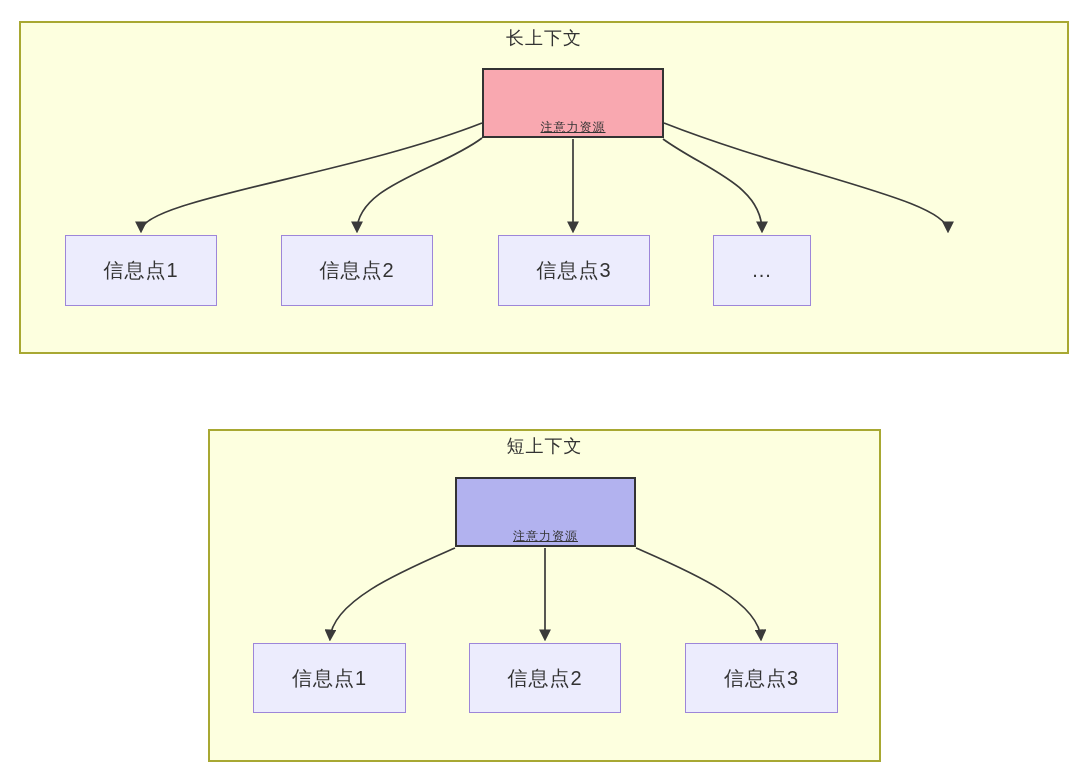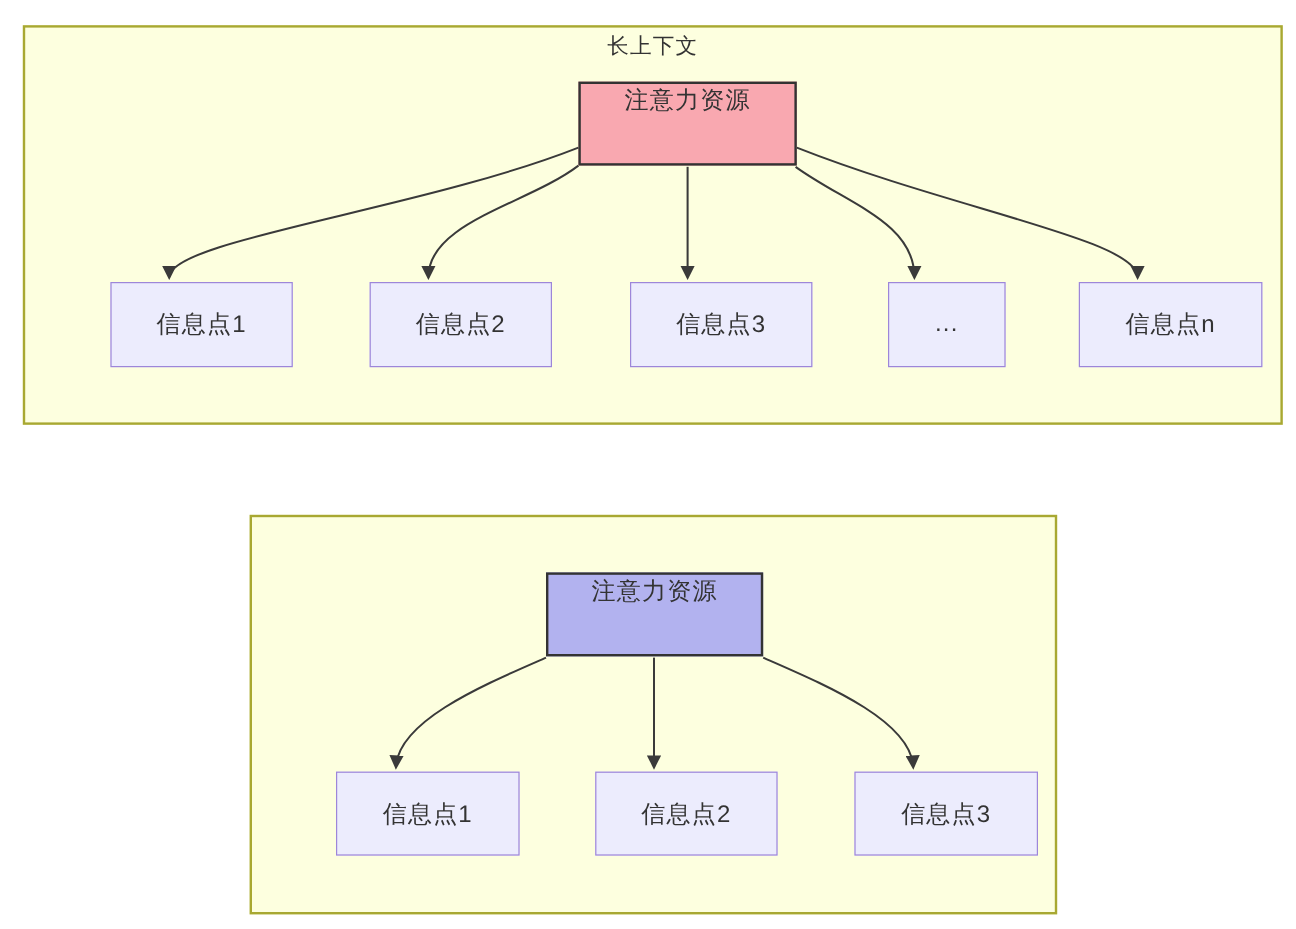--- a/index.html
+++ b/index.html
@@ -10,27 +10,27 @@
   .section{
     position:absolute;box-sizing:border-box;
     border:2px solid #a8a832;background:#fdffdf;
   }
   .section-title{
     position:absolute;text-align:center;font-size:18px;color:#333333;
     letter-spacing:1px;
   }
   .attn-box{
     position:absolute;box-sizing:border-box;border:2.5px solid #333333;
-    display:flex;align-items:flex-start;justify-content:center;
-    font-size:20px;color:#333333;letter-spacing:1px;
+    display:flex;align-items:flex-end;justify-content:center;
+    font-size:12px;color:#333333;letter-spacing:1px;text-decoration:underline;
   }
   .node-box{
     position:absolute;box-sizing:border-box;border:1.5px solid #9d86d9;background:#ececfd;
     display:flex;align-items:center;justify-content:center;
-    font-size:20px;color:#333333;letter-spacing:1px;margin-left:27px;
+    font-size:20px;color:#333333;letter-spacing:1px;
   }
   #arrow-layer{position:absolute;left:0;top:0;pointer-events:none;}
   .arrow-path{fill:none;stroke:#3a3a3a;stroke-width:1.7px;}
 </style>
 </head>
 <body>
 
 <div id="stage">
 
   <div class="section" style="left: 19px; top: 21px; width: 1050px; height: 333px; background-color: rgb(253, 255, 223); border-color: rgb(168, 168, 50);"></div>
@@ -45,25 +45,23 @@
   </div>
   <div class="node-box" style="left: 281px; top: 235px; width: 152px; height: 71px; background-color: rgb(236, 236, 253); border-color: rgb(157, 134, 217);">
     <span>信息点2</span>
   </div>
   <div class="node-box" style="left: 498px; top: 235px; width: 152px; height: 71px; background-color: rgb(236, 236, 253); border-color: rgb(157, 134, 217);">
     <span>信息点3</span>
   </div>
   <div class="node-box" style="left: 713px; top: 235px; width: 98px; height: 71px; background-color: rgb(236, 236, 253); border-color: rgb(157, 134, 217);">
     <span>...</span>
   </div>
-  <div class="node-box" style="left: 872px; top: 235px; width: 153px; height: 71px; background-color: rgb(236, 236, 253); border-color: rgb(157, 134, 217);">
-    <span>信息点n</span>
-  </div>
 
   <div class="section" style="left: 208px; top: 429px; width: 673px; height: 333px; background-color: rgb(253, 255, 223); border-color: rgb(168, 168, 50);"></div>
+  <div class="section-title" style="left:208px;top:434px;width:673px;">短上下文</div>
 
   <div class="attn-box" style="left: 455px; top: 477px; width: 181px; height: 70px; background-color: rgb(178, 178, 239); border-color: rgb(51, 51, 51);">
     <span>注意力资源</span>
   </div>
 
   <div class="node-box" style="left: 253px; top: 643px; width: 153px; height: 70px; background-color: rgb(236, 236, 253); border-color: rgb(157, 134, 217);">
     <span>信息点1</span>
   </div>
   <div class="node-box" style="left: 469px; top: 643px; width: 152px; height: 70px; background-color: rgb(236, 236, 253); border-color: rgb(157, 134, 217);">
     <span>信息点2</span>

